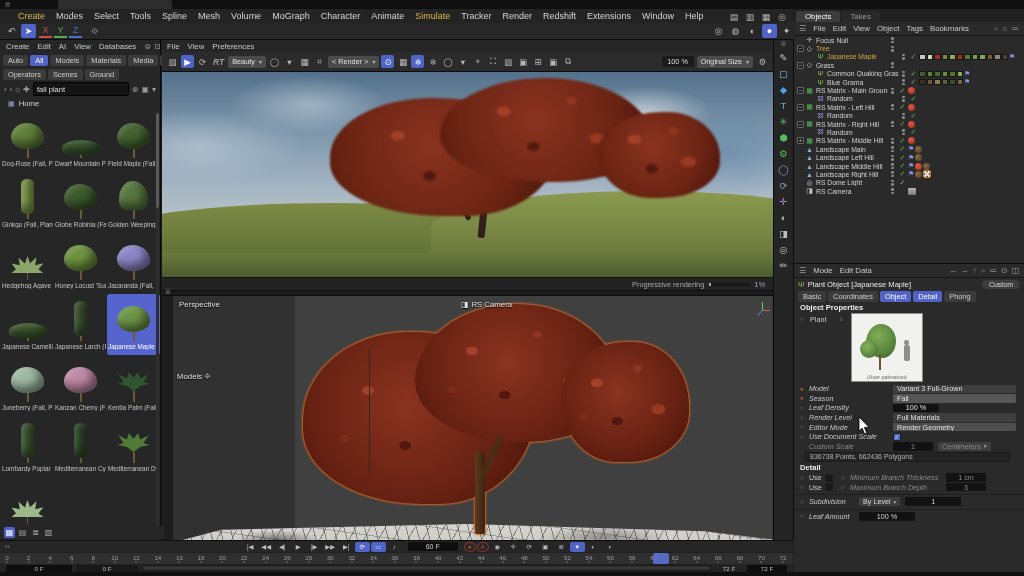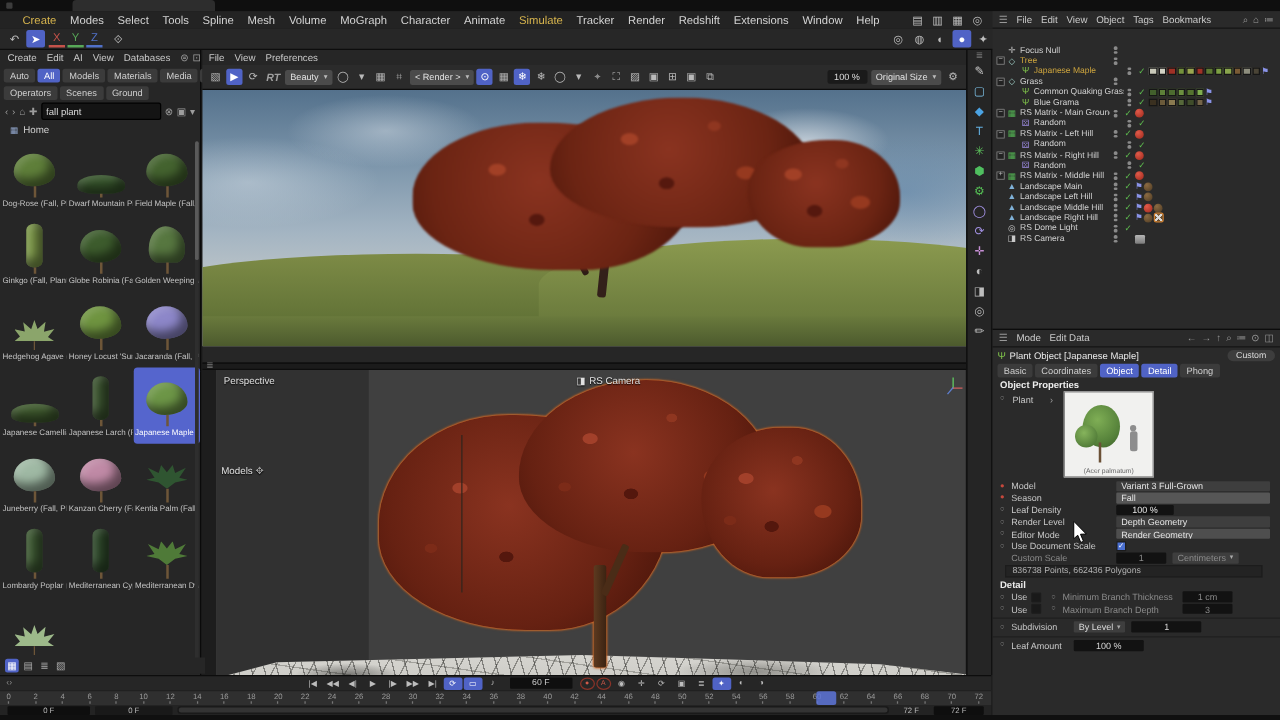--- a/index.html
+++ b/index.html
@@ -201,21 +201,21 @@
            background:radial-gradient(circle at 40% 35%,#7fae55,#55813a 65%,#3f632c 95%);}
   #apv .t2{position:absolute;left:8px;top:26px;width:18px;height:18px;border-radius:50%;
            background:radial-gradient(circle at 40% 35%,#86b45c,#4e7836 80%);}
   #apv .tt{position:absolute;left:27px;top:40px;width:2px;height:16px;background:#6b5136;}
   #apv .ph{position:absolute;left:52px;top:26px;width:5px;height:5px;border-radius:50%;background:#8d8d8d;}
   #apv .pb{position:absolute;left:51.5px;top:31px;width:6px;height:16px;border-radius:2px;background:#8d8d8d;}
   #apv .cap{position:absolute;left:0;bottom:1px;width:100%;text-align:center;font-size:5.4px;color:#666;}
   .arow{height:9.6px;display:flex;align-items:center;font-size:7.2px;color:#c7c7c7;padding:0 8px 0 6px;box-sizing:border-box;}
   .amark{width:9px;flex:none;font-size:6px;color:#8f8f8f;}
   .amark.key{color:#c6483c;}
-  .albl{width:84px;flex:none;white-space:nowrap;overflow:hidden;}
+  .albl{width:84px;flex:none;white-space:nowrap;overflow:hidden;font-style:italic;}
   .aval{height:8.6px;display:flex;align-items:center;padding:0 4px;box-sizing:border-box;color:#e4e4e4;border-radius:1px;white-space:nowrap;overflow:hidden;}
   .type-wide .aval{flex:1;background:#3e3e3e;}
   .type-cycle .aval{flex:1;background:#565656;}
   .type-hover .aval{flex:1;background:#4e4e4e;}
   .type-field .aval{width:46px;background:#121212;justify-content:center;}
   .acheck{width:8px;height:8px;background:#4a6fd0;border:1px solid #1c1c1c;display:inline-flex;align-items:center;justify-content:center;
           font-size:6px;color:#fff;box-sizing:border-box;border-radius:1px;flex:none;}
   .acheck.off{background:#191919;color:transparent;}
   .gray{color:#8a8a8a;}
   .afield{background:#121212;height:8.6px;display:flex;align-items:center;justify-content:center;color:#d8d8d8;border-radius:1px;}
@@ -589,20 +589,27 @@
     <div id="rv-image">
       <div id="hill-l" class="hill"></div>
       <div id="hill-r" class="hill"></div>
       <div id="grass-base"></div>
       <div id="rt-trunk"></div>
       <div id="rt-branch"></div>
       <div id="rt1" class="rt-lobe"></div>
       <div id="rt2" class="rt-lobe"></div>
       <div id="rt3" class="rt-lobe"></div>
     </div>
+    <div id="rv-progress">
+      <span>Progressive rendering</span>
+      <span class="track">
+          <i></i>
+        </span>
+      <span>1%</span>
+    </div>
   </div>
 
   <div id="vp-sep" class="abs">
       <span>≣</span>
     </div>
 
   <div id="viewport" class="abs">
     <div id="vp-shade-l"></div>
     <div id="vp-shade-r"></div>
     <div id="vp-ground"></div>
@@ -630,20 +637,25 @@
   </div>
 
   <div id="strip" class="abs">
     <span class="handle">≣</span>
     <span>
       
     <span class="sic" style="color: rgb(200, 200, 200);">✎</span><span class="sic" style="color: rgb(127, 196, 234);">▢</span><span class="sic" style="color: rgb(75, 163, 227);">◆</span><span class="sic" style="color: rgb(98, 174, 222);">T</span><span class="sic" style="color: rgb(92, 194, 92);">✳</span><span class="sic" style="color: rgb(79, 191, 95);">⬢</span><span class="sic" style="color: rgb(85, 192, 85);">⚙</span><span class="sic" style="color: rgb(160, 143, 224);">◯</span><span class="sic" style="color: rgb(160, 143, 224);">⟳</span><span class="sic" style="color: rgb(199, 143, 214);">✛</span><span class="sic" style="color: rgb(189, 189, 189);">◐</span><span class="sic" style="color: rgb(189, 189, 189);">◨</span><span class="sic" style="color: rgb(189, 189, 189);">◎</span><span class="sic" style="color: rgb(189, 189, 189);">✏</span></span>
   </div>
 
   <div id="objects" class="abs">
+    <div class="ptabs">
+
+    <span class="ptab on">Objects</span>
+        <span class="ptab">Takes</span>
+      </div>
     <div class="pmenus">
       <span class="mic">☰</span>
       <span class="flex" style="gap:7px">
 
       <span>File</span>
           <span>Edit</span>
           <span>View</span>
           <span>Object</span>
           <span>Tags</span>
           <span>Bookmarks</span>
@@ -982,21 +994,21 @@
           <span class="aval">Fall</span>
         </div>
         <div class="arow type-field">
           <span class="amark">○</span>
           <span class="albl">Leaf Density</span>
           <span class="aval">100 %</span>
         </div>
         <div class="arow type-wide">
           <span class="amark">○</span>
           <span class="albl">Render Level</span>
-          <span class="aval">Depth Geometry</span>
+          <span class="aval">Full Materials</span>
         </div>
         <div class="arow type-hover">
           <span class="amark">○</span>
           <span class="albl">Editor Mode</span>
           <span class="aval">Render Geometry</span>
         </div>
       </div>
     <div class="arow">
       <span class="amark">○</span>
       <span class="albl">Use Document Scale</span>

